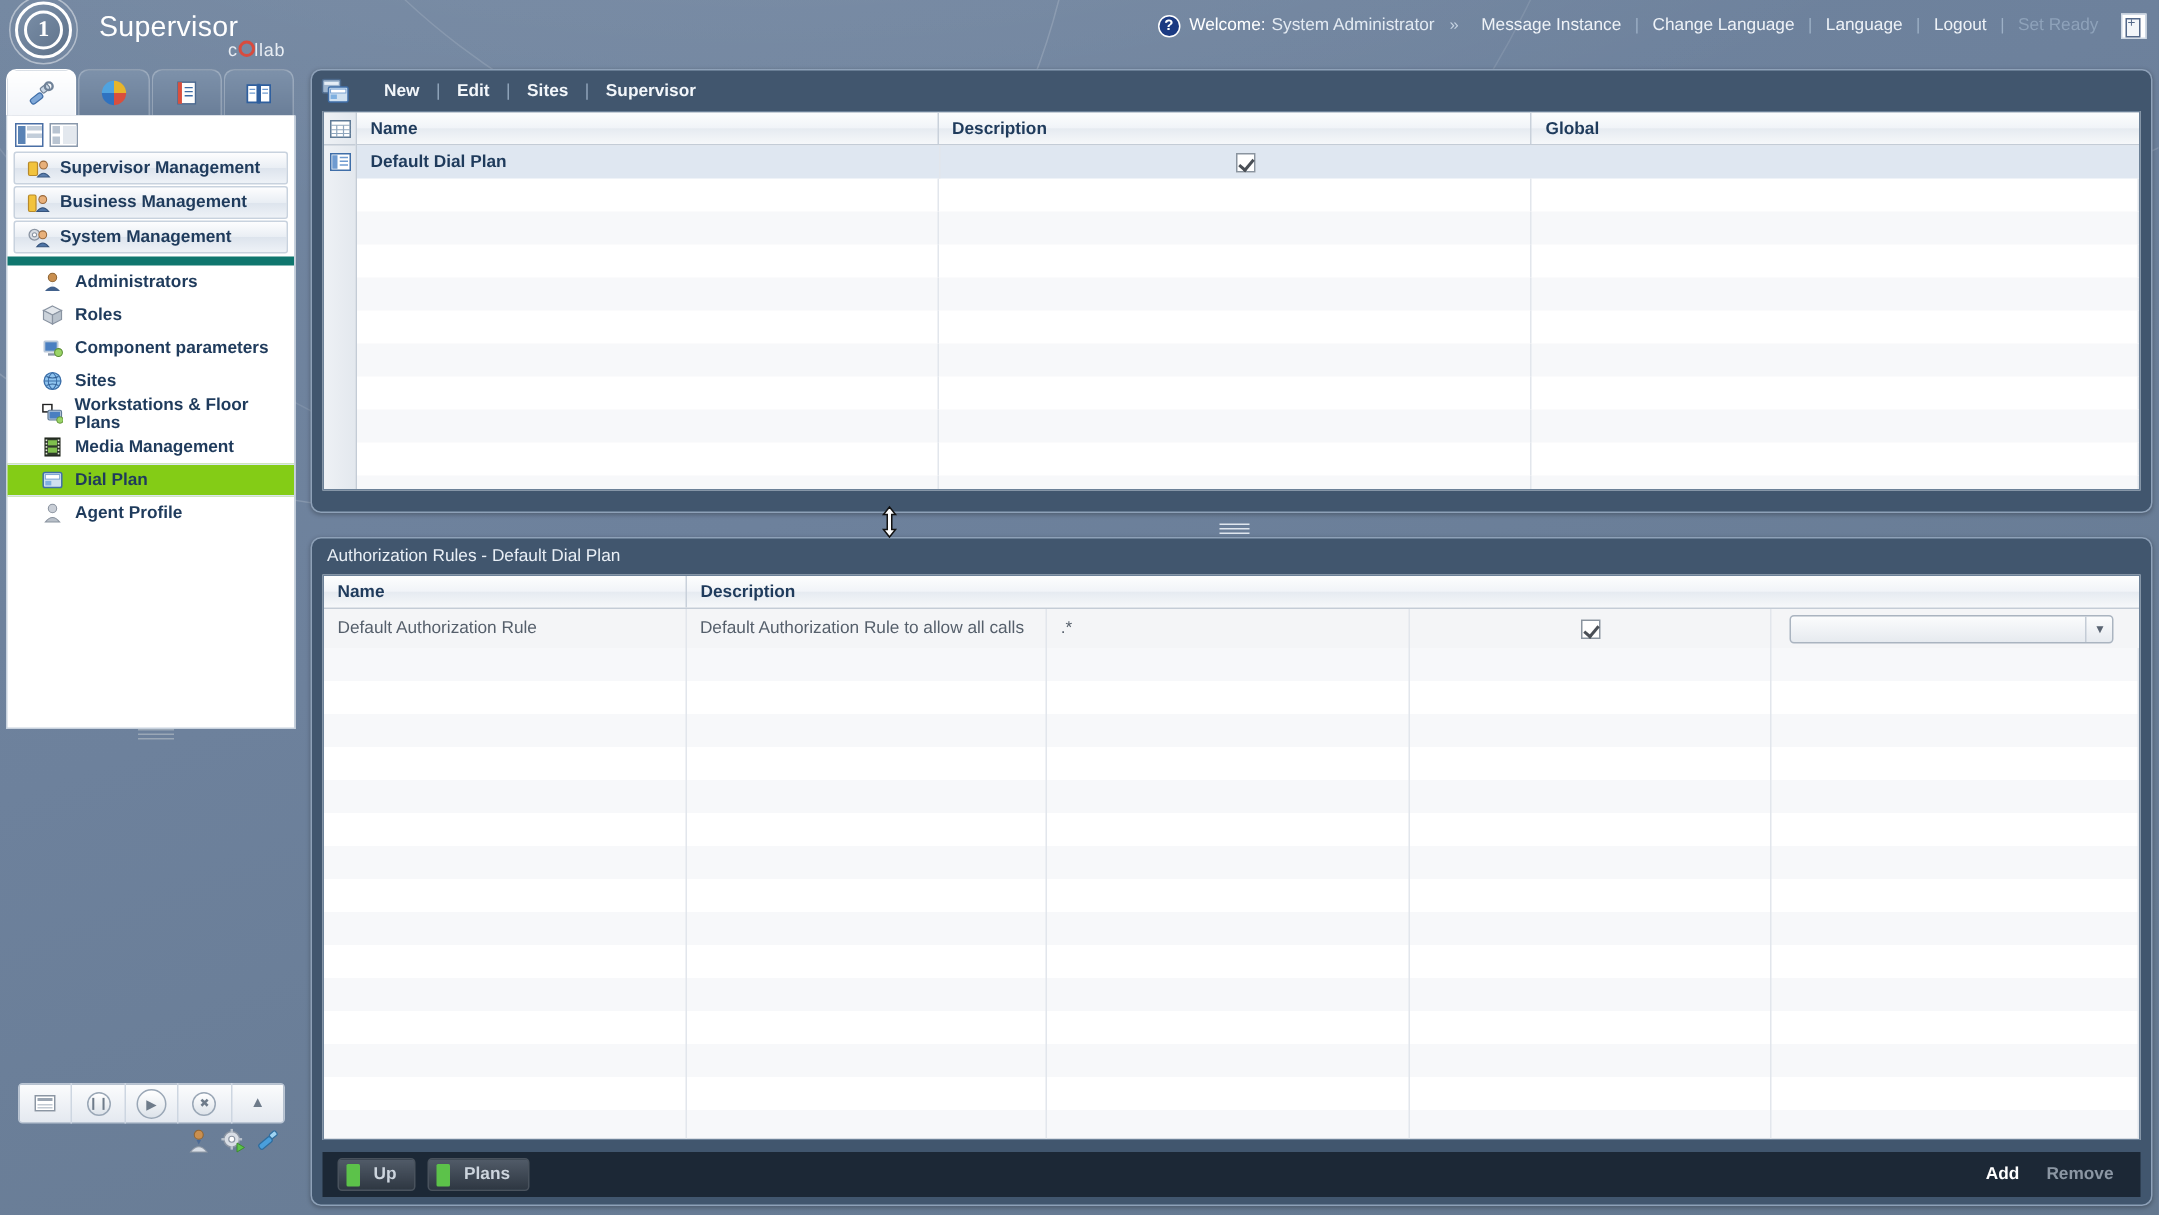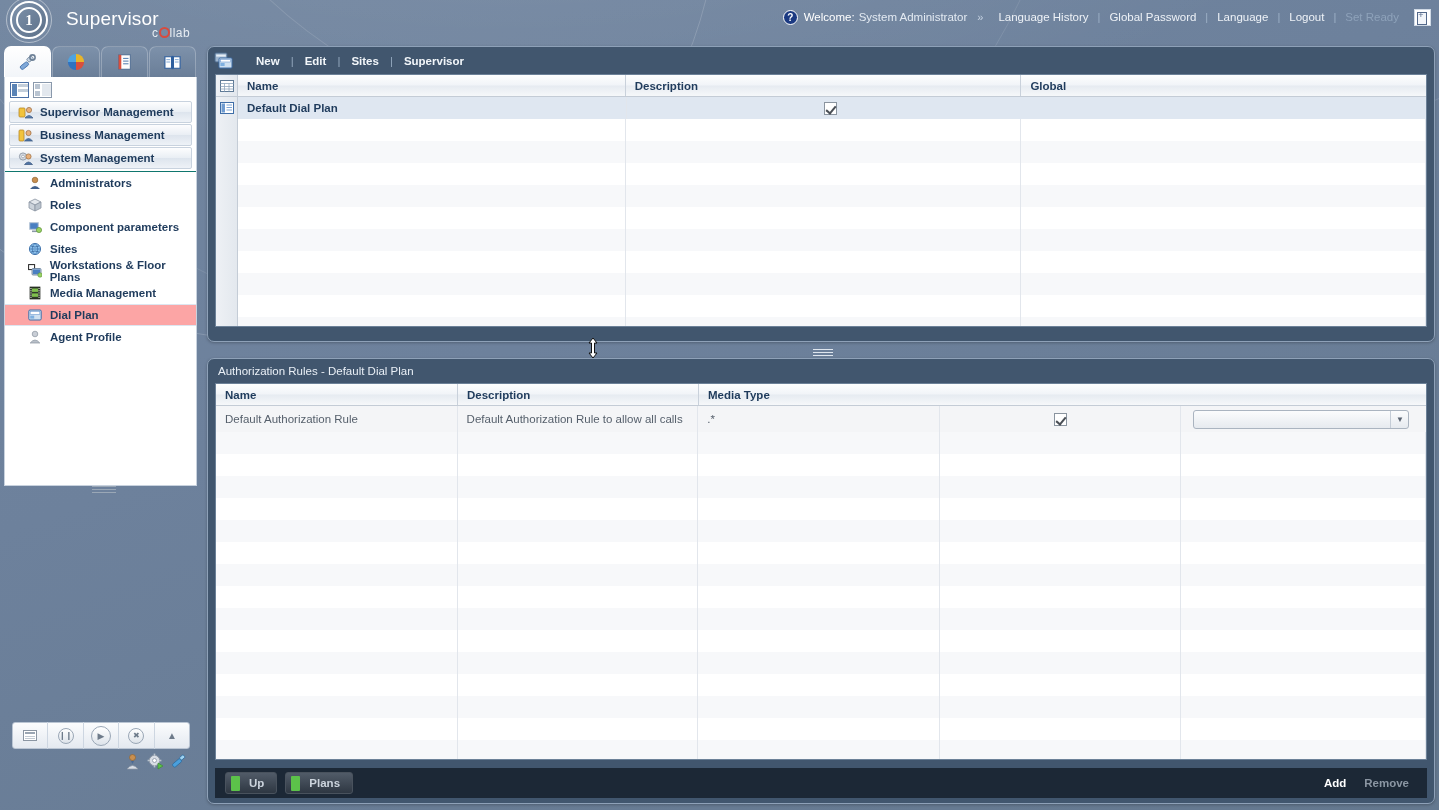--- a/index.html
+++ b/index.html
@@ -64,25 +64,25 @@
     border:1px solid #c8d2de;border-top:none;}
   .view-icons{height:23px;display:flex;align-items:center;padding:3px 0 0 5px;gap:4px;background:#fff;}
   .vi{width:19px;height:16px;border:1px solid #8a99ac;background:#fff;position:relative;}
   .vi.sel{border-color:#4a6fa5;}
   .vi i{position:absolute;display:block;background:#6d87a8;}
 
   .grp{height:22px;display:flex;align-items:center;padding-left:8px;font-size:11.5px;font-weight:bold;
     color:#1f3b5c;border:1px solid #c8d2de;margin:1px 4px;border-radius:2px;
     background:linear-gradient(180deg,#fdfdfe 0%,#e9eef4 50%,#dde4ed 51%,#eef2f7 100%);}
   .grp .gi{margin-right:6px;display:flex;}
-  .nav-list{margin-top:2px;border-top:1px solid #0f766e;}
+  .nav-list{margin-top:2px;border-top:6px solid #0f766e;}
   .nav-item{height:22px;display:flex;align-items:center;padding-left:22px;font-size:11.5px;
     font-weight:bold;color:#1f3b5c;}
   .nav-item .ni{margin-right:7px;display:flex;width:16px;justify-content:center;}
-  .nav-item.active{background:#fca5a5;border-top:1px solid #dce6f0;border-bottom:1px solid #dce6f0;text-align:right;}
+  .nav-item.active{background:#84cc16;border-top:1px solid #dce6f0;border-bottom:1px solid #dce6f0;text-align:right;}
 
   .side-grip{position:absolute;left:88px;top:438px;width:24px;height:9px;}
   .side-grip i{display:block;height:1px;background:#9aa7b6;margin:2px 0;}
 
   .media-bar{position:absolute;left:8px;top:676px;width:178px;height:27px;
     background:linear-gradient(180deg,#fbfcfd,#e4e9f0);border:1px solid #bac5d3;border-radius:3px;
     display:flex;align-items:center;}
   .mb-btn{flex:1;height:27px;display:flex;align-items:center;justify-content:center;border-right:1px solid #cdd6e1;}
   .mb-btn:last-child{border-right:none;}
   .mb-circ{width:16px;height:16px;border-radius:50%;border:1px solid #9aa7b6;background:linear-gradient(180deg,#fff,#dde3ea);
@@ -162,23 +162,23 @@
     <div class="logo-inner">1</div>
   </div>
   <div class="app-title">Supervisor</div>
   <div class="brand">c<span class="o"></span>llab</div>
 
   <div class="hdr-right">
     <div class="help-icon">?</div>
     <span class="welcome-lbl">Welcome:</span>
     <span class="welcome-val">System Administrator</span>
     <span class="chev">»</span>
-    <a href="#">Language History</a>
+    <a href="#">Message Instance</a>
     <span class="hdr-sep">|</span>
-    <a href="#">Global Password</a>
+    <a href="#">Change Language</a>
     <span class="hdr-sep">|</span>
     <a href="#">Language</a>
     <span class="hdr-sep">|</span>
     <a href="#">Logout</a>
     <span class="hdr-sep">|</span>
     <a href="#" class="disabled-link">Set Ready</a>
     <span class="collapse-btn"></span>
   </div>
 </div>
 
@@ -560,21 +560,20 @@
   </div>
 </div>
 
 <div class="panel" id="panel-bottom">
   <div class="ptitle">Authorization Rules - Default Dial Plan</div>
 
   <div class="grid" id="grid-bottom">
     <div class="ghead">
       <div class="gh-cell" style="width:242px">Name</div>
       <div class="gh-cell" style="width:241px">Description</div>
-      <div class="gh-cell" style="width:245px">Media Type</div>
     </div>
 
     <div class="grow sel-bot" style="height:26px">
       <div class="gc" style="width:242px">Default Authorization Rule</div>
       <div class="gc" style="width:241px">Default Authorization Rule to allow all calls</div>
       <div class="gc" style="width:242px">.*</div>
       <div class="gc cbx-wrap" style="width:242px">
         <span class="cbx ck"></span>
       </div>
       <div class="gc" style="width:245px;padding-left:12px">

